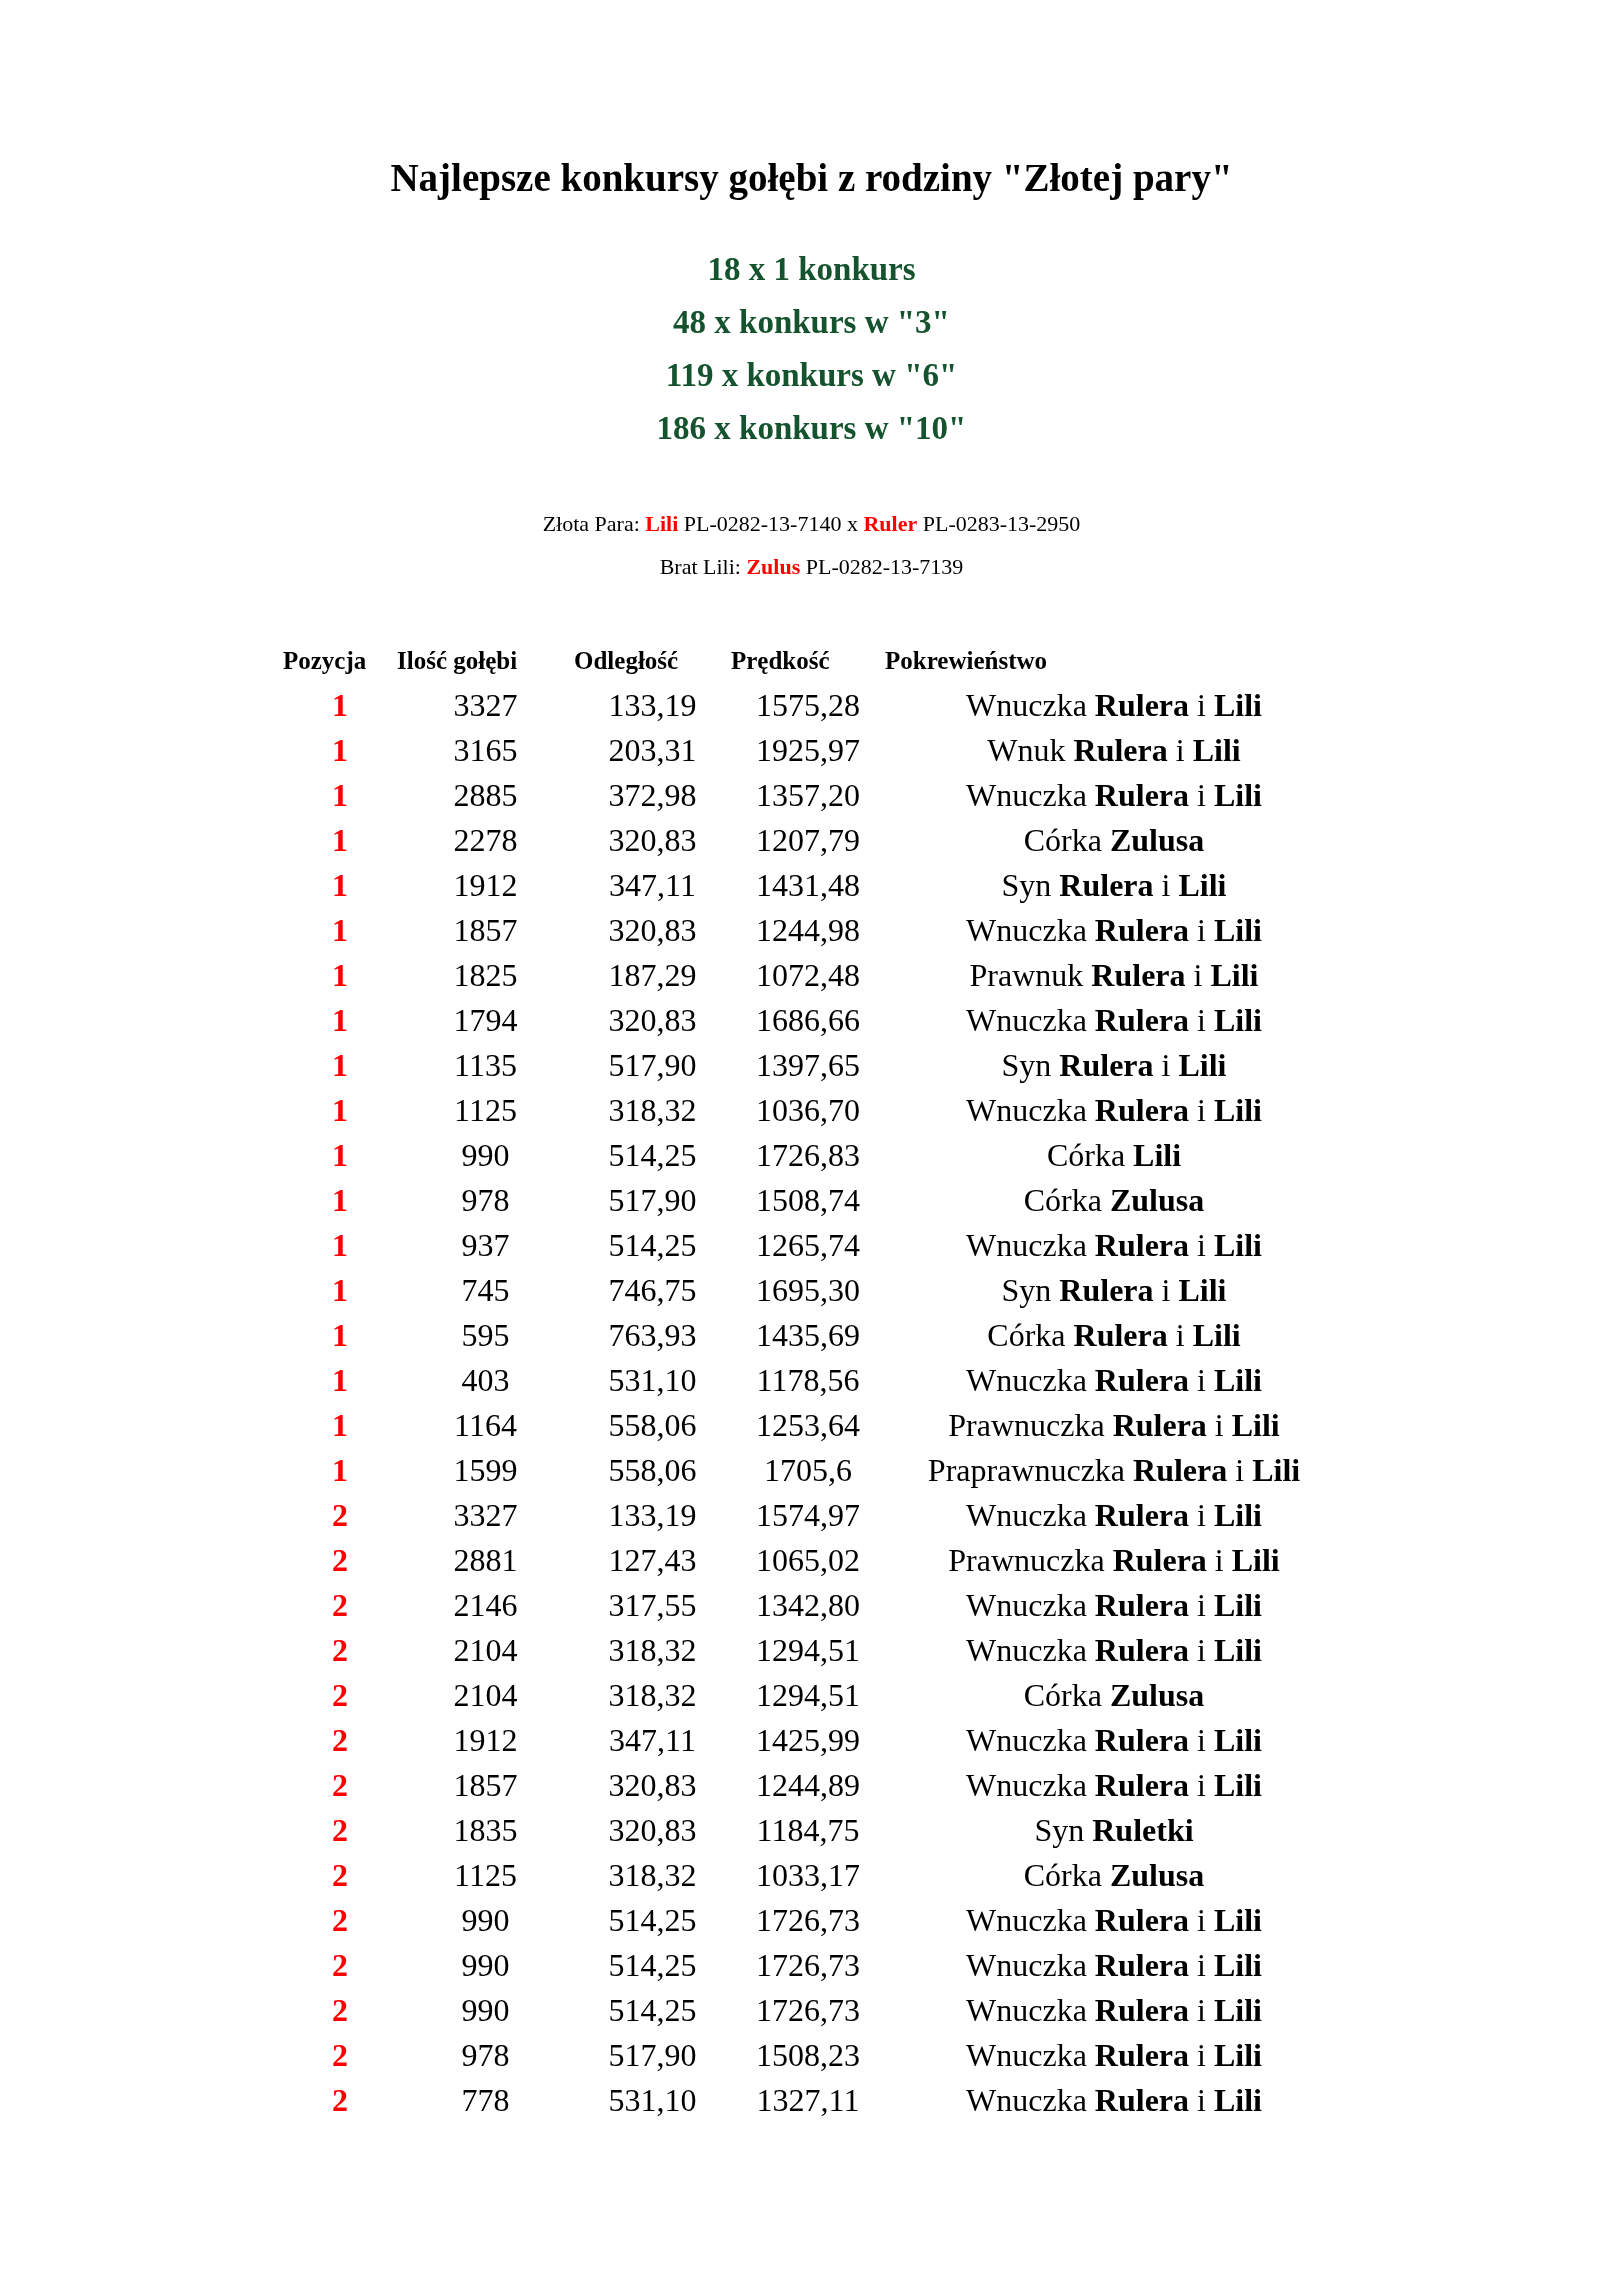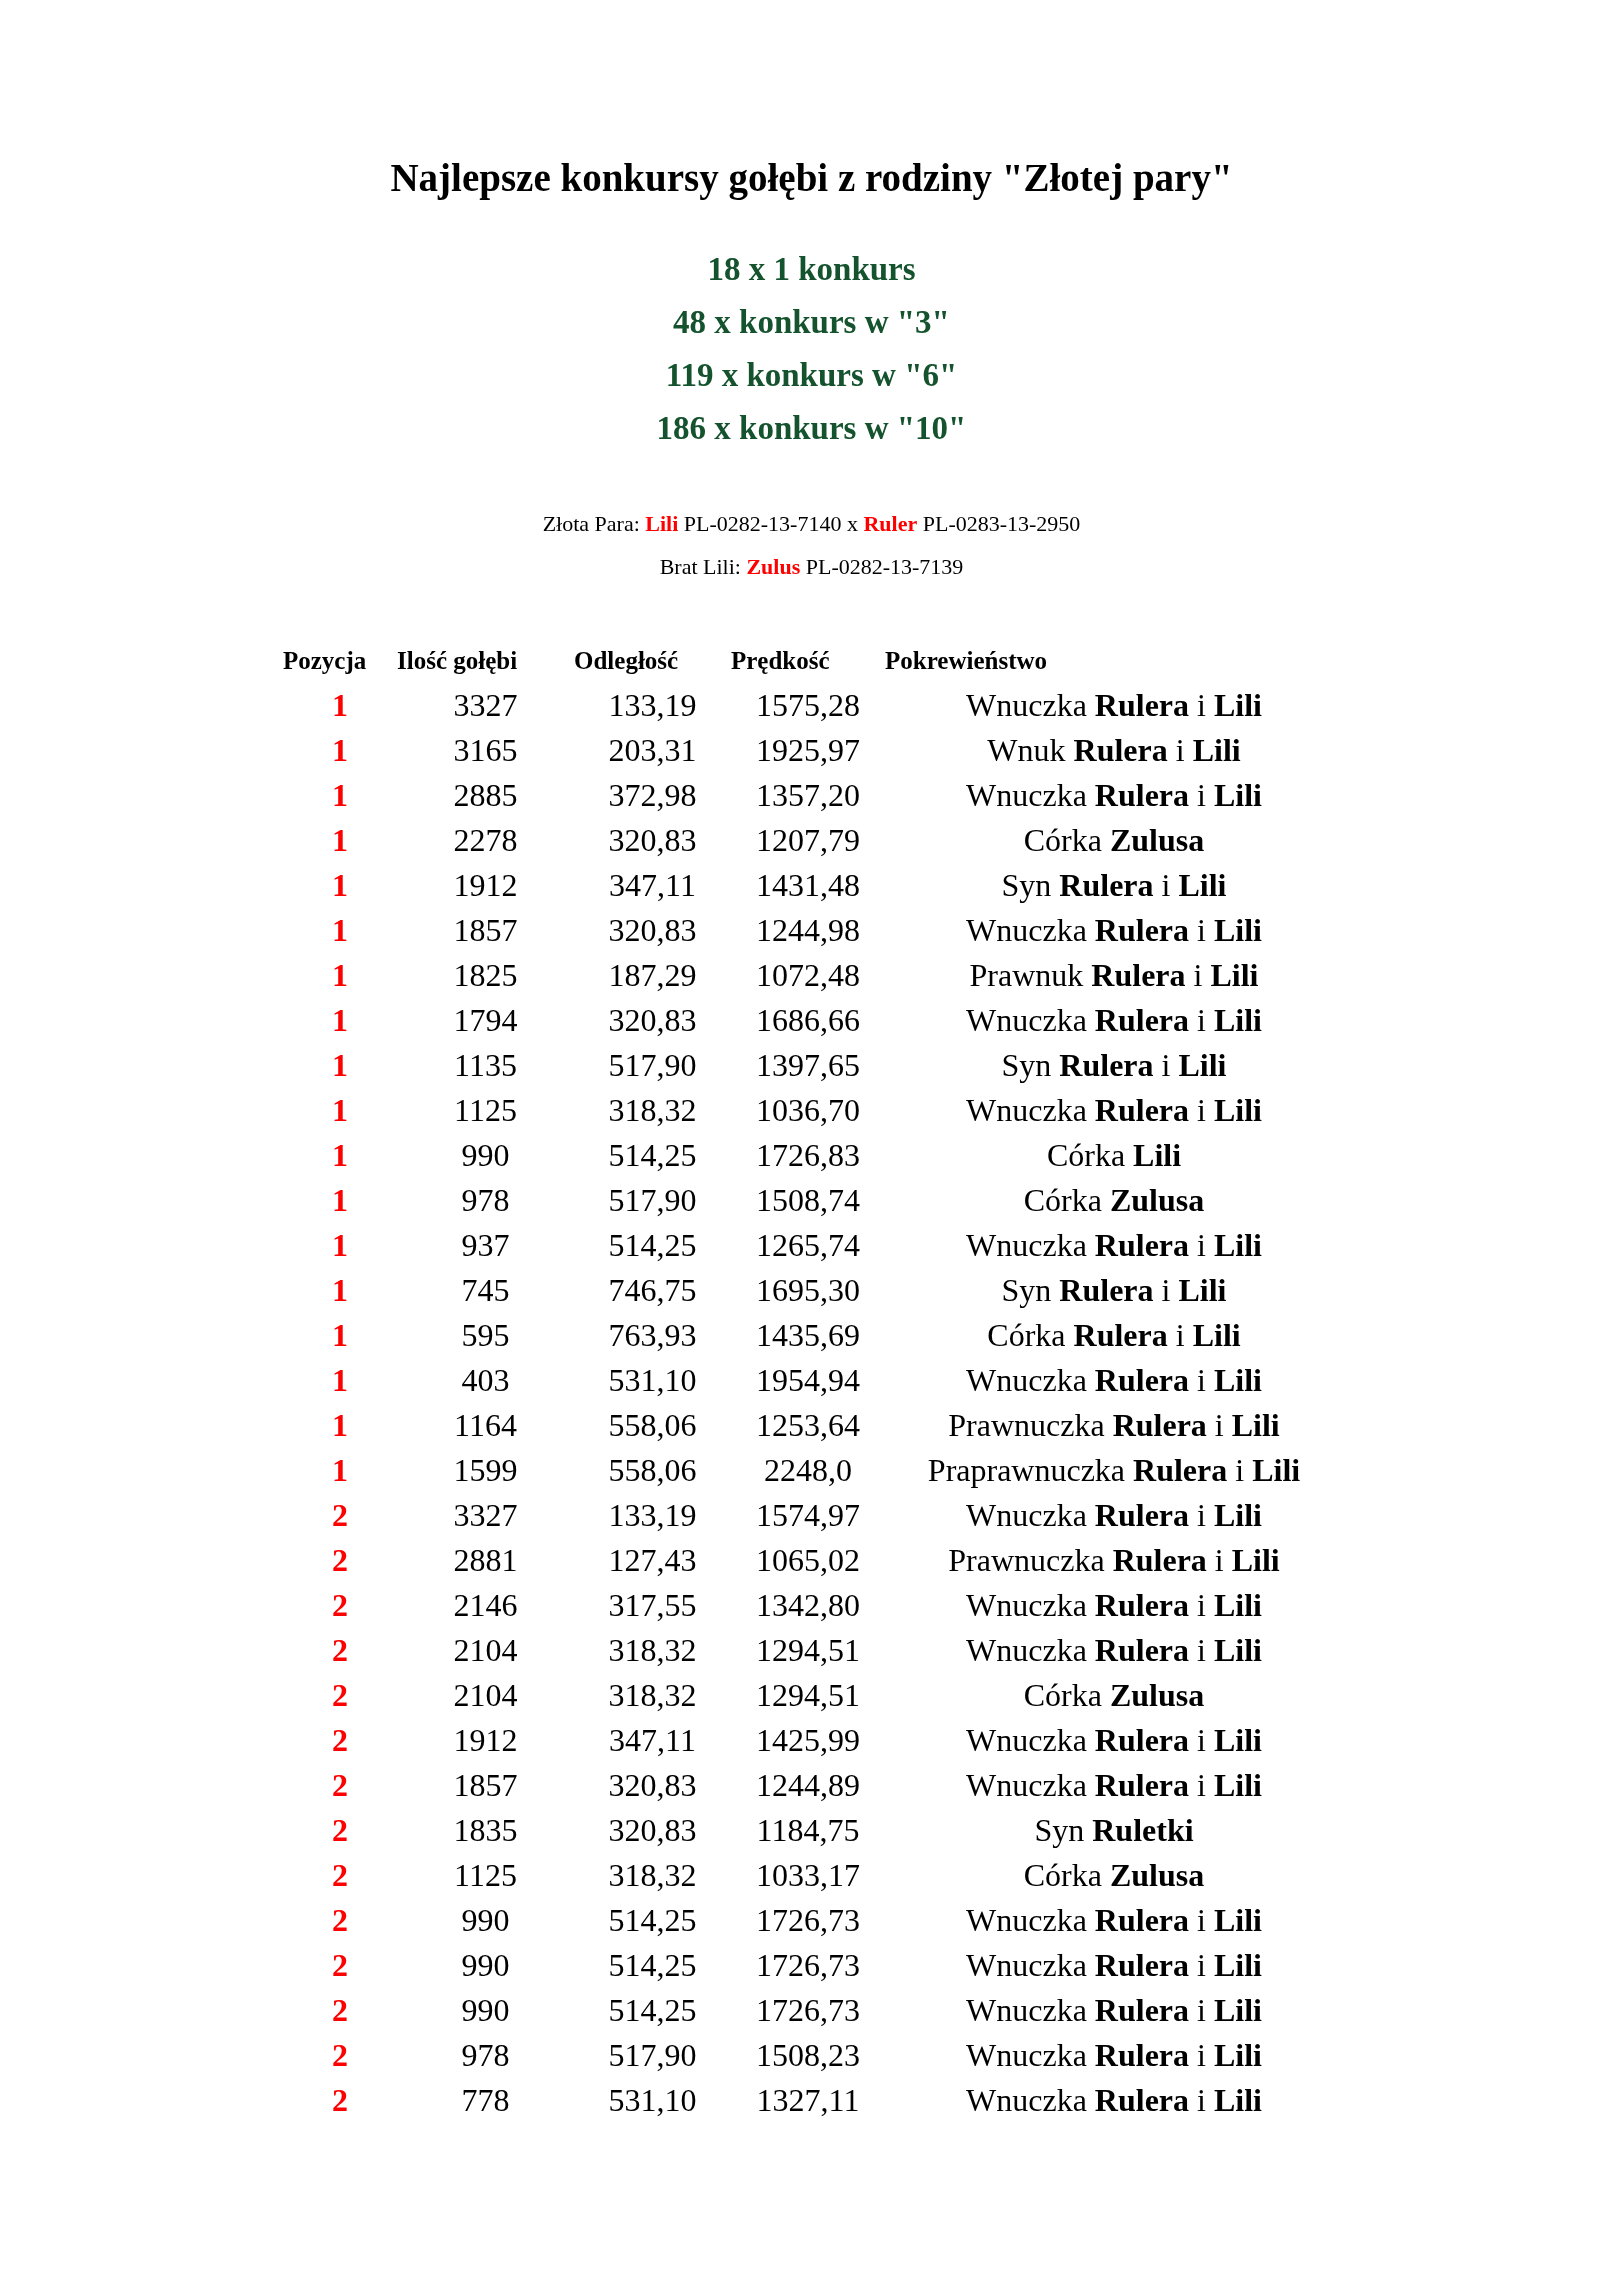--- a/index.html
+++ b/index.html
@@ -224,35 +224,35 @@
           <td class="pos">1</td>
           <td class="num">595</td>
           <td class="num">763,93</td>
           <td class="num">1435,69</td>
           <td class="kin"><span>Córka </span><span class="b">Rulera</span><span> i </span><span class="b">Lili</span></td>
         </tr>
         <tr>
           <td class="pos">1</td>
           <td class="num">403</td>
           <td class="num">531,10</td>
-          <td class="num">1954,94</td>
+          <td class="num">1178,56</td>
           <td class="kin"><span>Wnuczka </span><span class="b">Rulera</span><span> i </span><span class="b">Lili</span></td>
         </tr>
         <tr>
           <td class="pos">1</td>
           <td class="num">1164</td>
           <td class="num">558,06</td>
           <td class="num">1253,64</td>
           <td class="kin"><span>Prawnuczka </span><span class="b">Rulera</span><span> i </span><span class="b">Lili</span></td>
         </tr>
         <tr>
           <td class="pos">1</td>
           <td class="num">1599</td>
           <td class="num">558,06</td>
-          <td class="num">2248,0</td>
+          <td class="num">1705,6</td>
           <td class="kin"><span>Praprawnuczka </span><span class="b">Rulera</span><span> i </span><span class="b">Lili</span></td>
         </tr>
         <tr>
           <td class="pos">2</td>
           <td class="num">3327</td>
           <td class="num">133,19</td>
           <td class="num">1574,97</td>
           <td class="kin"><span>Wnuczka </span><span class="b">Rulera</span><span> i </span><span class="b">Lili</span></td>
         </tr>
         <tr>

